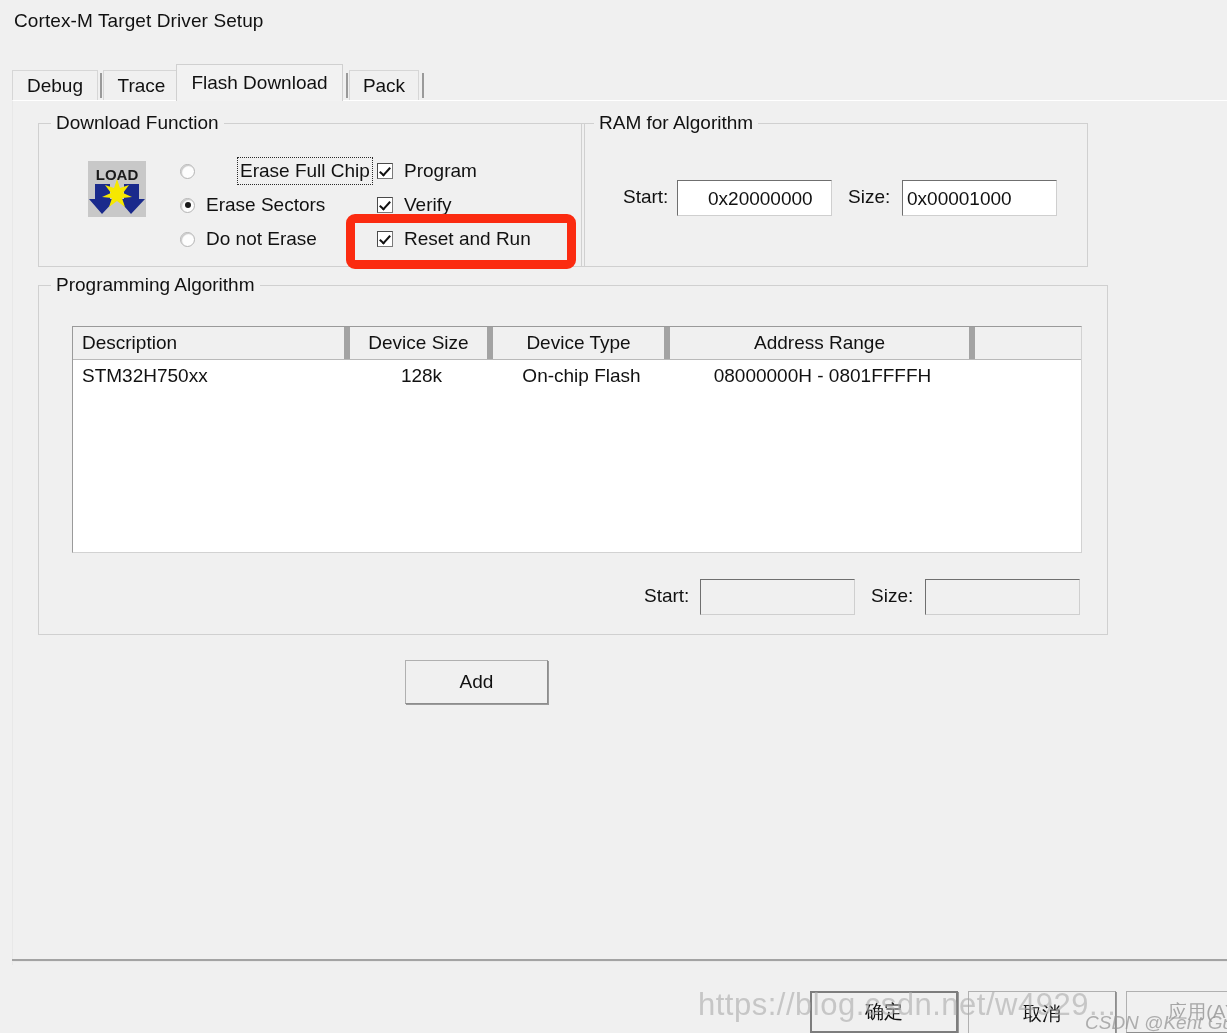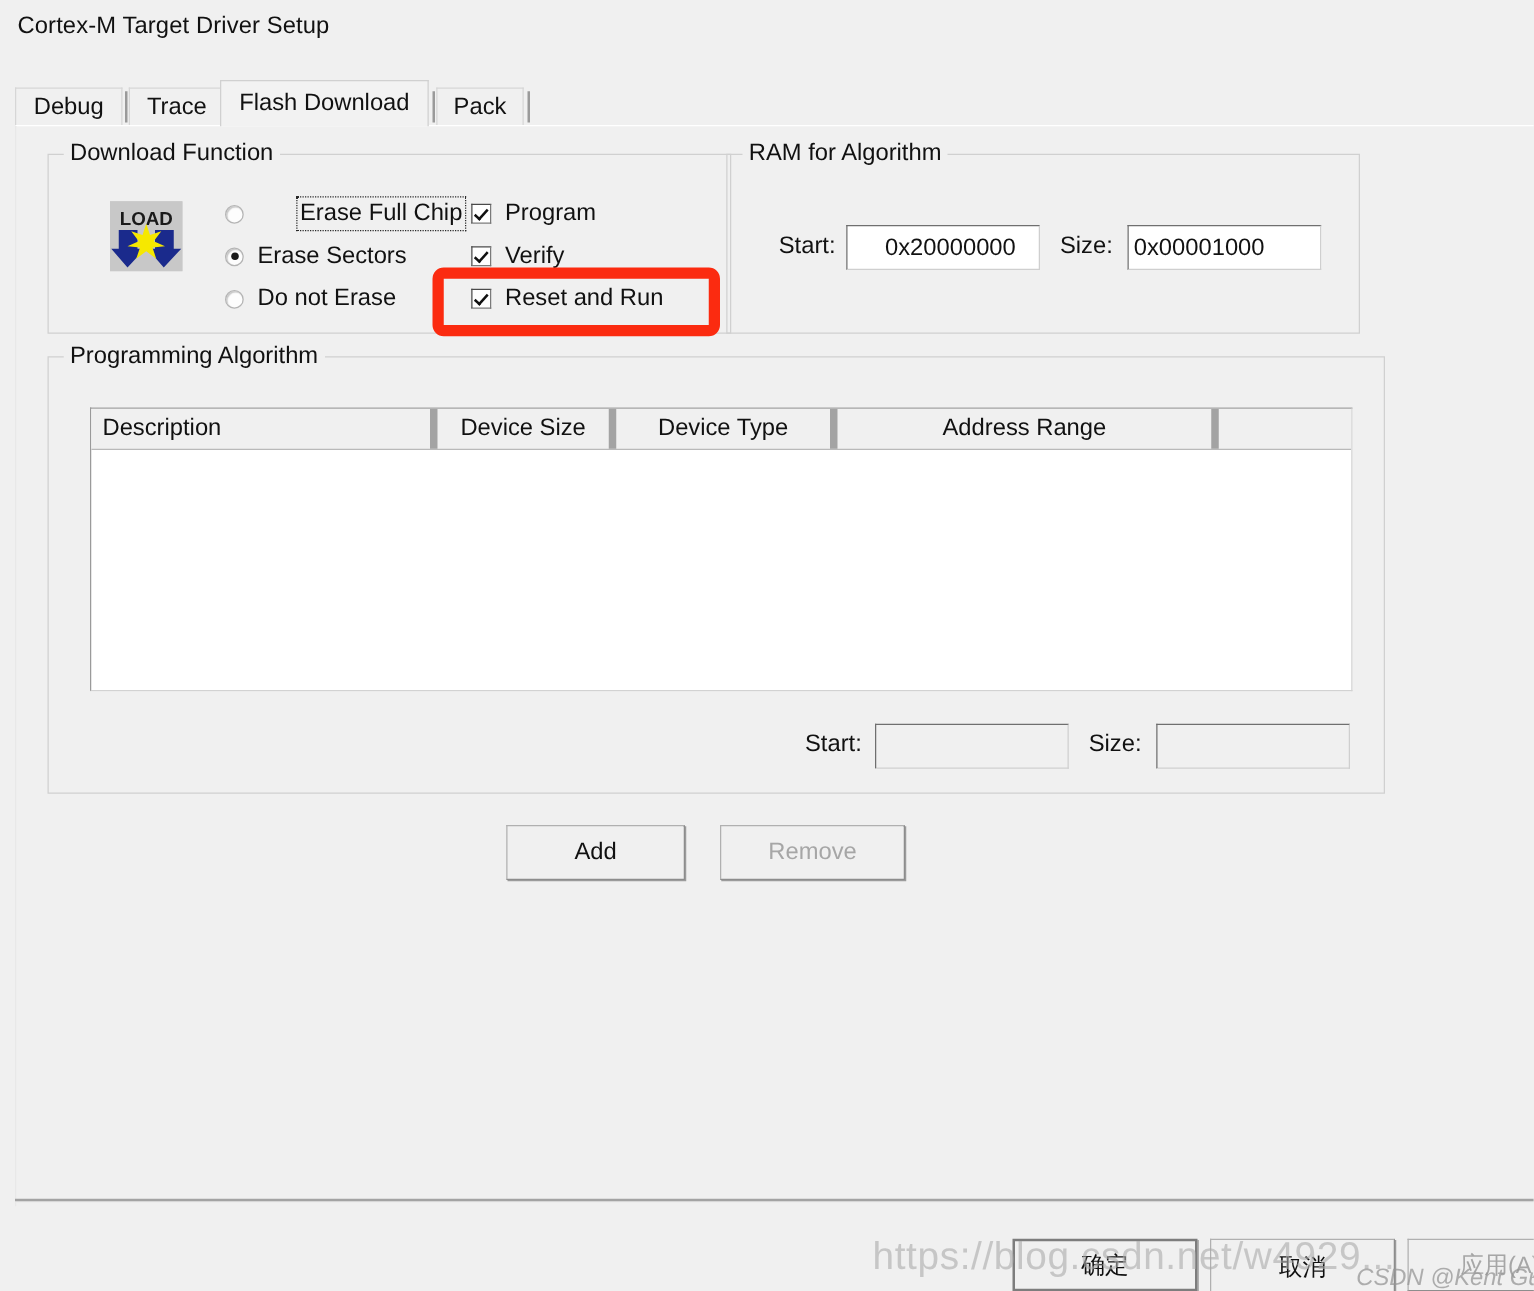--- a/index.html
+++ b/index.html
@@ -364,31 +364,37 @@
     <span class="group-caption">Programming Algorithm</span>
 
     <div class="listview" style="left:33px; top:40px; width:1010px; height:227px;">
       <div class="lv-header">
         <div class="lv-th" style="width:277px; padding-left:9px;">Description</div>
         <div class="lv-th" style="width:143px; text-align:center;">Device Size</div>
         <div class="lv-th" style="width:177px; text-align:center;">Device Type</div>
         <div class="lv-th" style="width:305px; text-align:center;">Address Range</div>
         <div class="lv-th" style="width:106px;"></div>
       </div>
+      <div class="lv-row">
+        <div class="lv-td" style="width:277px; padding-left:9px;">STM32H750xx</div>
+        <div class="lv-td" style="width:143px; text-align:center;">128k</div>
+        <div class="lv-td" style="width:177px; text-align:center;">On-chip Flash</div>
+        <div class="lv-td" style="width:305px; text-align:center;">08000000H - 0801FFFFH</div>
+        <div class="lv-td" style="width:106px;"></div>
+      </div>
     </div>
 
     <span class="field-label" style="left:605px; top:299px;">Start:</span>
     <div class="textbox disabled" style="left:661px; top:293px; width:155px; height:36px;"></div>
 
     <span class="field-label" style="left:832px; top:299px;">Size:</span>
     <div class="textbox disabled" style="left:886px; top:293px; width:155px; height:36px;"></div>
   </div>
 
   <div class="btn" style="left:392px; top:559px; width:143px; height:44px;">Add</div>
-  <div class="btn disabled" style="left:563px; top:559px; width:148px; height:44px;">Remove</div>
 </div>
 
 <div class="tabpage-bottom-line"></div>
 
 <div class="btn default" style="left:810px; top:991px; width:148px; height:42px;">确定</div>
 <div class="btn" style="left:968px; top:991px; width:148px; height:46px;">取消</div>
 <div class="btn disabled" style="left:1126px; top:991px; width:148px; height:42px;">应用(A)</div>
 
 <div class="annot-rect" style="left:346px; top:214px; width:230px; height:55px;"></div>
 

